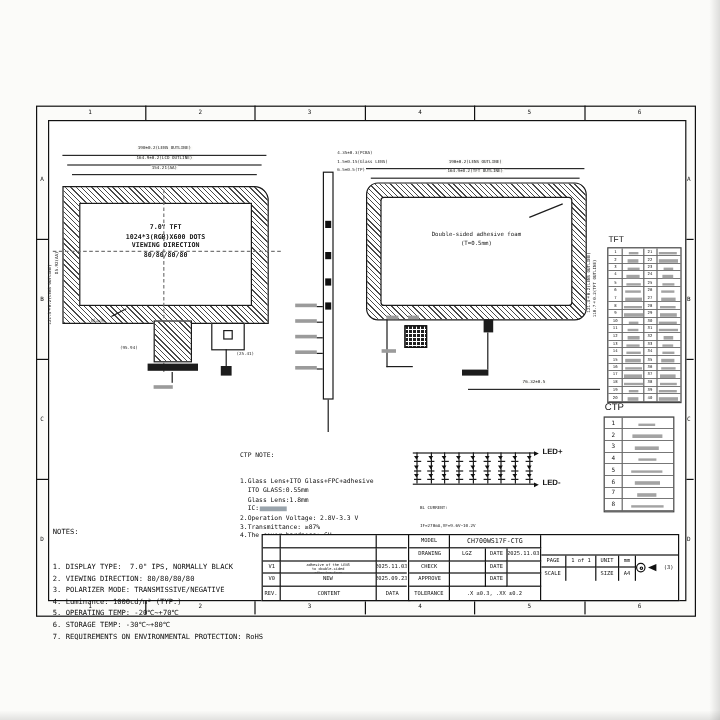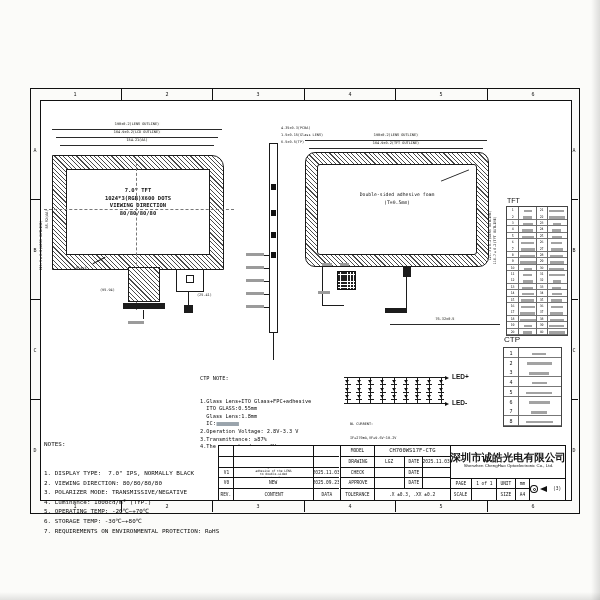--- a/index.html
+++ b/index.html
@@ -711,24 +711,20 @@
     </div>
 
   <div class="abs" id="title-block">
     <div class="tbc">
         <span class="s45">MODEL</span>
       </div>
     <div class="tbc c24">
         <span class="s55">CH700WS17F-CTG</span>
       </div>
     <div class="tbc comp">
-      <div class="company-names">
-        <div class="company-cn">深圳市诚皓光电有限公司</div>
-        <div class="company-en">Shenzhen ChengHao Optoelectronic Co., Ltd.</div>
-      </div>
       <div class="company-bottom">
         <div class="cbc">
             <span class="s45">PAGE</span>
           </div>
         <div class="cbc">
             <span class="s45">1 of 1</span>
           </div>
         <div class="cbc">
             <span class="s45">UNIT</span>
           </div>

